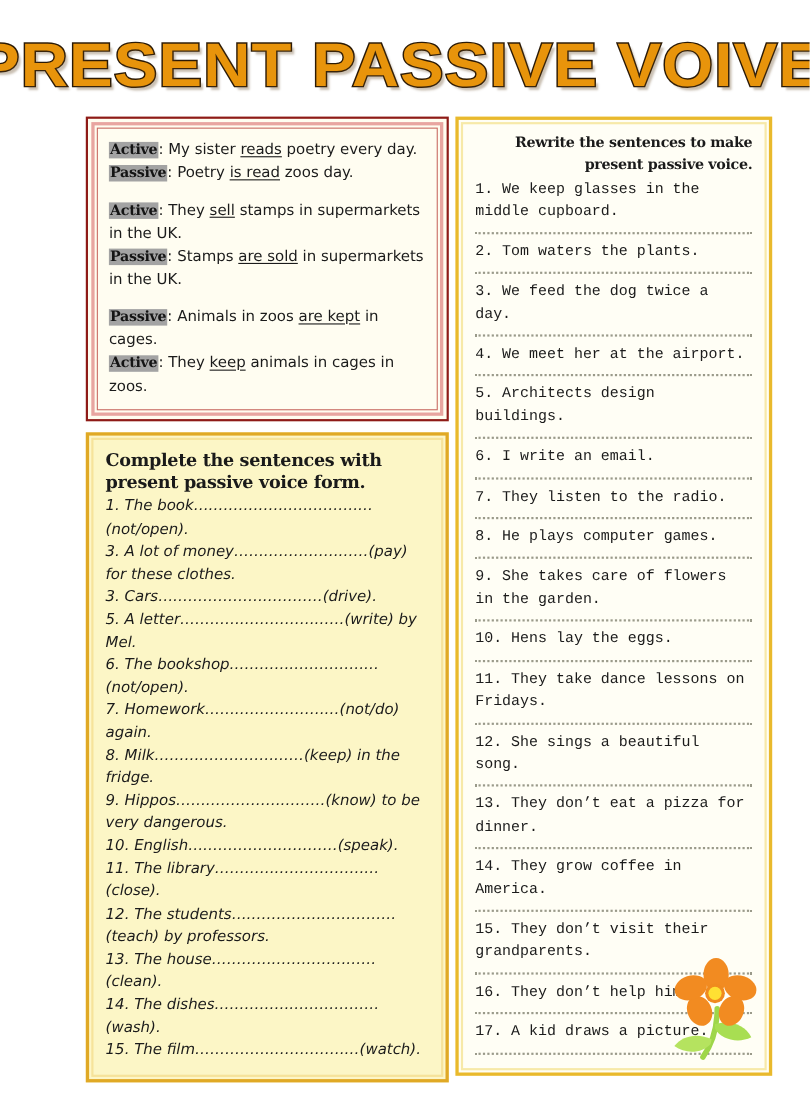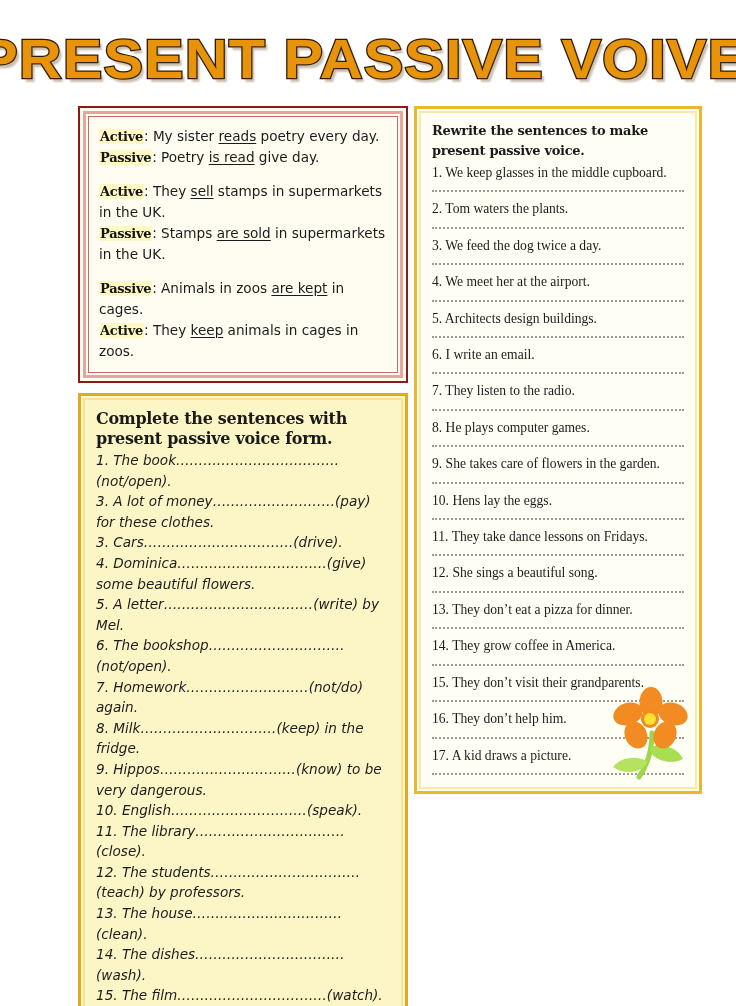--- a/index.html
+++ b/index.html
@@ -124,21 +124,21 @@
     color: #1b1b1b;
     margin: 0;
   }
   .ex-line + .ex-line { margin-top: 0px; }
   .ex-gap { height: 13px; }
 
   .tag {
     font-family: "DejaVu Serif", serif;
     font-weight: bold;
     font-size: 13px;
-    background: #fef9c3;
+    background: #a3a3a3;
     color: #141414;
     padding: 0 1px;
     letter-spacing: -0.3px;
   }
   .tag-strike {
     text-decoration: none;
   }
   u.u { text-underline-offset: 2px; }
 
   
@@ -161,23 +161,24 @@
 
   
   .ivory-head {
     font-family: "DejaVu Serif", serif;
     font-weight: bold;
     font-size: 13px;
     line-height: 20px;
     color: #1a1a1a;
     letter-spacing: -0.3px;
     margin-bottom: 1px;
+    text-align: right;
   }
   .rw-item {
-    font-family: Liberation Serif, serif;
+    font-family: Liberation Mono, monospace;
     font-size: 13.6px;
     line-height: 20.4px;
     color: #1b1b1b;
     padding-top: 1px;
   }
   .rw-rule {
     height: 0;
     border-top: 2px dotted #9a9a8a;
     margin: 7px 0 6px 0;
   }
@@ -203,21 +204,21 @@
 
   <div class="columns">
 
     <div class="col-left">
 
       <div class="box-examples">
         <div class="inner1">
           <div class="inner2">
 
             <p class="ex-line"><span class="tag">Active</span><span>: My sister </span><u class="u">reads</u><span> poetry every day.</span></p>
-            <p class="ex-line"><span class="tag tag-strike">Passive</span><span>: Poetry </span><u class="u">is read</u><span> give day.</span></p>
+            <p class="ex-line"><span class="tag tag-strike">Passive</span><span>: Poetry </span><u class="u">is read</u><span> zoos day.</span></p>
 
             <div class="ex-gap"></div>
 
             <p class="ex-line"><span class="tag">Active</span><span>: They </span><u class="u">sell</u><span> stamps in supermarkets in the UK.</span></p>
             <p class="ex-line"><span class="tag tag-strike">Passive</span><span>: Stamps </span><u class="u">are sold</u><span> in supermarkets in the UK.</span></p>
 
             <div class="ex-gap"></div>
 
             <p class="ex-line"><span class="tag tag-strike">Passive</span><span>: Animals in zoos </span><u class="u">are kept</u><span> in cages.</span></p>
             <p class="ex-line"><span class="tag">Active</span><span>: They </span><u class="u">keep</u><span> animals in cages in zoos.</span></p>
@@ -228,21 +229,20 @@
 
       <div style="height:10px"></div>
 
       <div class="box-gold">
         <div class="inner1">
           <div class="gold-head">Complete the sentences with present passive voice form.</div>
           <div>
             <div class="gold-item">1. The book………………………………(not/open).</div>
             <div class="gold-item">3. A lot of money………………………(pay) for these clothes.</div>
             <div class="gold-item">3. Cars……………………………(drive).</div>
-            <div class="gold-item">4. Dominica……………………………(give) some beautiful flowers.</div>
             <div class="gold-item">5. A letter……………………………(write) by Mel.</div>
             <div class="gold-item">6. The bookshop…………………………(not/open).</div>
             <div class="gold-item">7. Homework………………………(not/do) again.</div>
             <div class="gold-item">8. Milk…………………………(keep) in the fridge.</div>
             <div class="gold-item">9. Hippos…………………………(know) to be very dangerous.</div>
             <div class="gold-item">10. English…………………………(speak).</div>
             <div class="gold-item">11. The library……………………………(close).</div>
             <div class="gold-item">12. The students……………………………(teach) by professors.</div>
             <div class="gold-item">13. The house……………………………(clean).</div>
             <div class="gold-item">14. The dishes……………………………(wash).</div>

